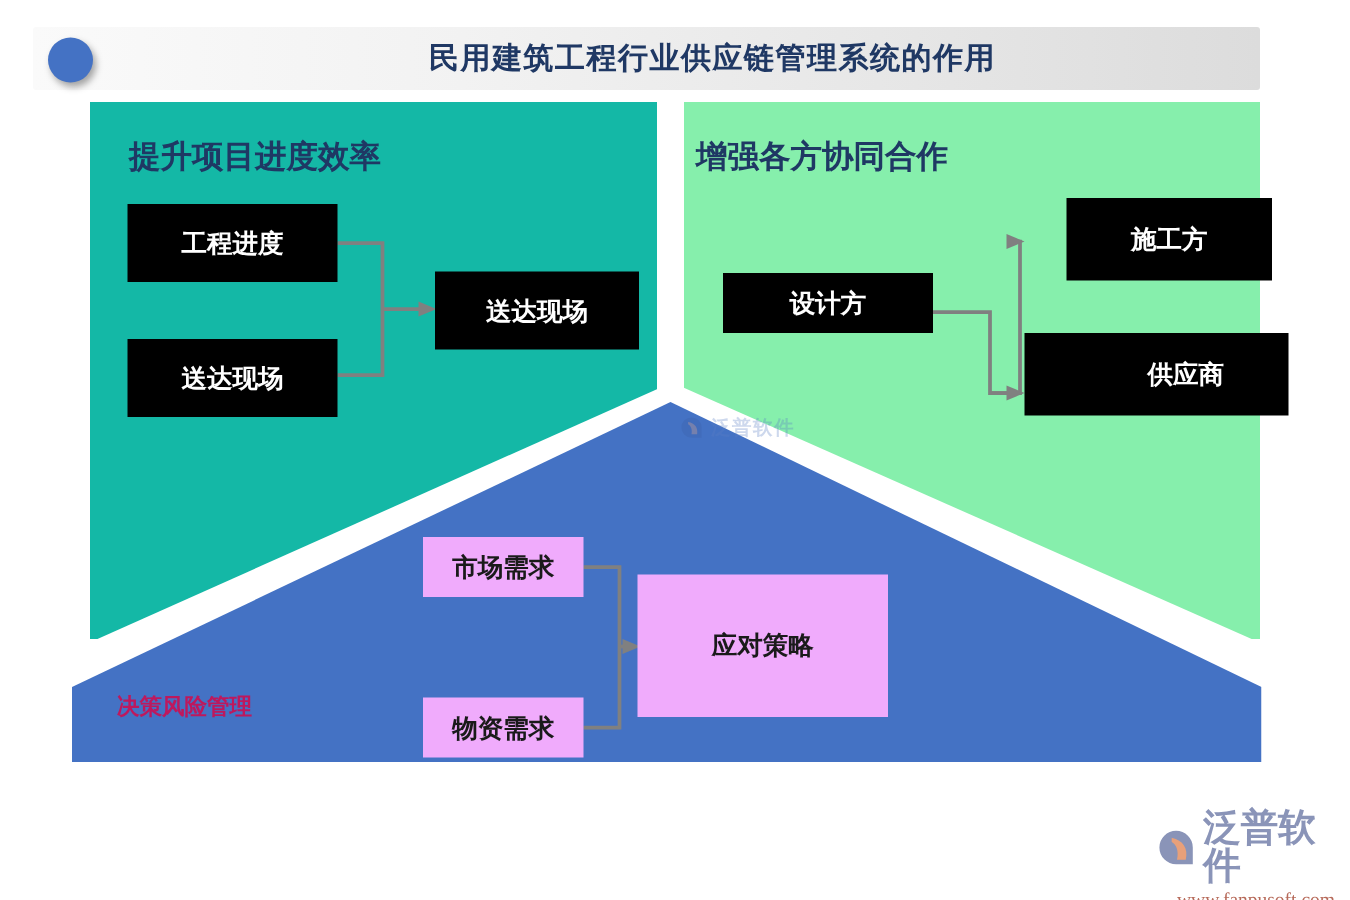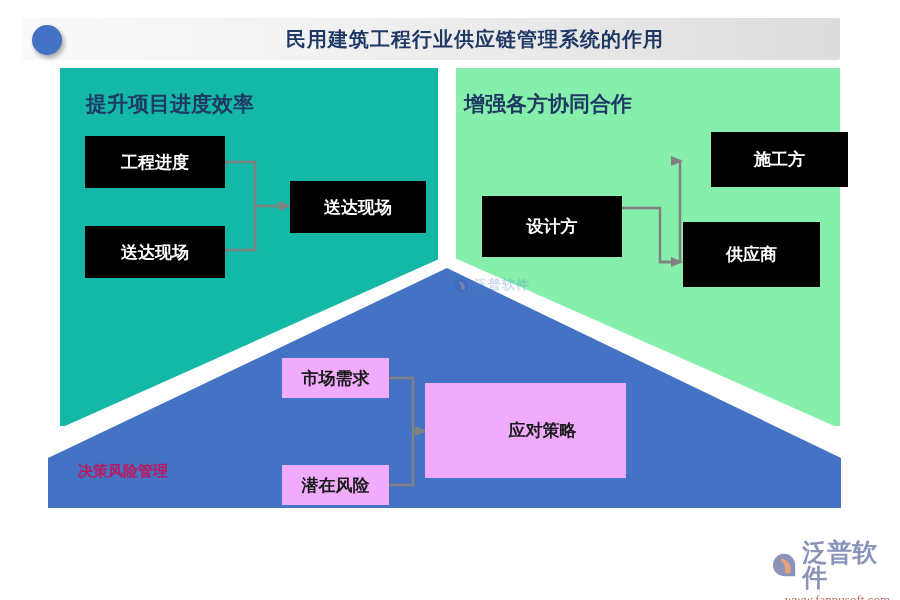--- a/index.html
+++ b/index.html
@@ -125,28 +125,28 @@
     background: #f0abfc;
     color: #1a1a1a;
   }
 
   
   #box-progress   { left: 85px;  top: 136px; width: 140px; height: 52px; }
   #box-material   { left: 85px;  top: 226px; width: 140px; height: 52px; }
   #box-delivery   { left: 290px; top: 181px; width: 136px; height: 52px; }
 
   
-  #box-designer   { left: 482px; top: 196px; width: 140px; height: 61px; }
+  #box-designer   { left: 482px; top: 182px; width: 140px; height: 40px; }
   #box-builder    { left: 711px; top: 132px; width: 137px; height: 55px; }
-  #box-supplier   { left: 683px; top: 222px; width: 137px; height: 65px; }
+  #box-supplier   { left: 683px; top: 222px; width: 137px; height: 55px; padding-left: 39px; }
 
   
   #box-market     { left: 282px; top: 358px; width: 107px; height: 40px; }
   #box-risk       { left: 282px; top: 465px; width: 107px; height: 40px; }
-  #box-strategy   { left: 425px; top: 383px; width: 167px; height: 95px; padding-left: 34px; }
+  #box-strategy   { left: 425px; top: 383px; width: 167px; height: 95px; }
 
   #label-decision {
     position: absolute;
     left: 78px;
     top: 462px;
     font-size: 15px;
     font-weight: bold;
     color: #be185d;
     white-space: nowrap;
   }
@@ -251,21 +251,21 @@
 
   <div class="box box-blue" id="box-progress">工程进度</div>
   <div class="box box-blue" id="box-material">送达现场</div>
   <div class="box box-blue" id="box-delivery">送达现场</div>
 
   <div class="box box-blue" id="box-designer">设计方</div>
   <div class="box box-blue" id="box-builder">施工方</div>
   <div class="box box-blue" id="box-supplier">供应商</div>
 
   <div class="box box-gray" id="box-market">市场需求</div>
-  <div class="box box-gray" id="box-risk">潜在风险</div>
+  <div class="box box-gray" id="box-risk">物资需求</div>
   <div class="box box-gray" id="box-strategy">应对策略</div>
 
   <div id="label-decision">决策风险管理</div>
 
   <div id="watermark-center">
     <svg width="18" height="18" viewBox="0 0 24 24">
       <path d="M3 12 A9 9 0 0 1 21 12 L21 21 L12 21 A9 9 0 0 1 3 12 Z" fill="#3b5fa8"></path>
       <path d="M9 7 C15 8 18 12 17 18 L12 18 C13 13 11 10 9 9 Z" fill="#e8a07a"></path>
     </svg>
     <span class="wm-text">泛普软件</span>

